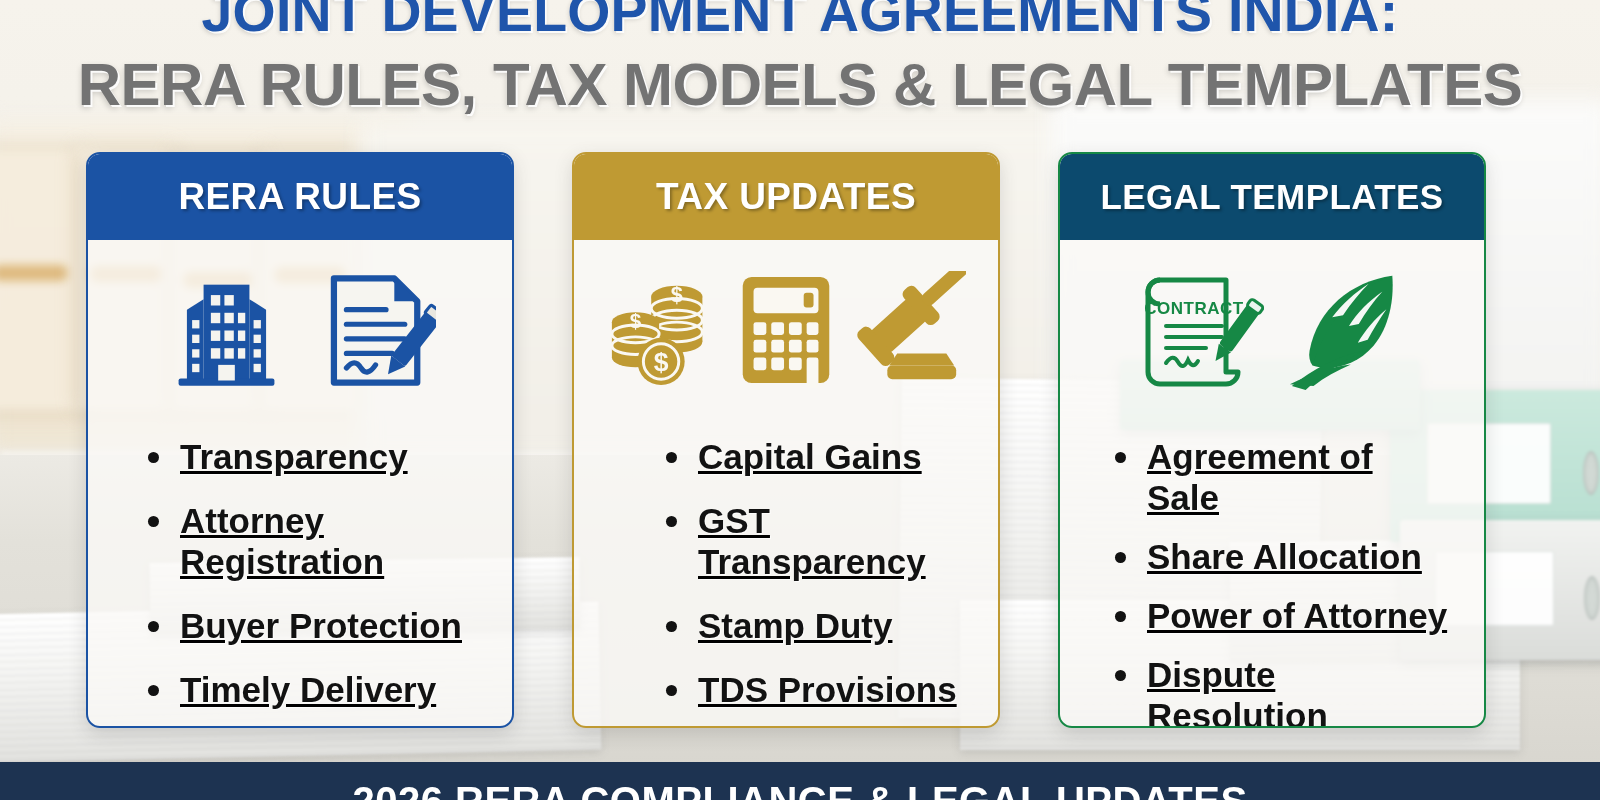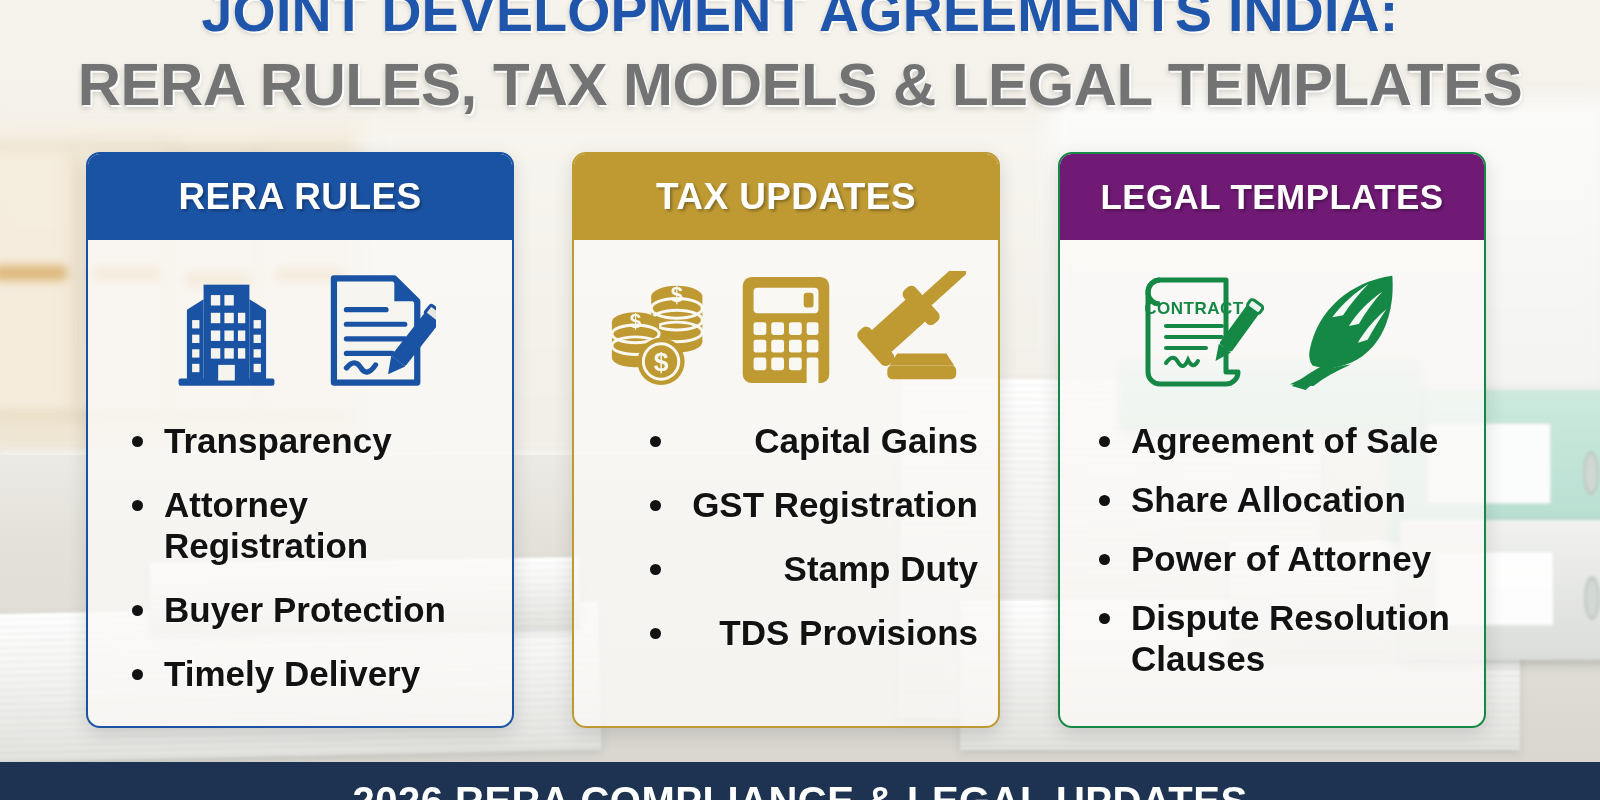--- a/index.html
+++ b/index.html
@@ -167,21 +167,21 @@
     height: 86px;
     flex: 0 0 86px;
     display: flex;
     align-items: center;
     justify-content: center;
     border-top-left-radius: 11px;
     border-top-right-radius: 11px;
   }
   .c1 .card-header { background: #1b53a4; }
   .c2 .card-header { background: #bf9a33; }
-  .c3 .card-header { background: #701a75; }
+  .c3 .card-header { background: #0c4a6e; }
 
   .card-header-text {
     color: #ffffff;
     font-weight: 700;
     font-size: 37px;
     letter-spacing: 0.4px;
     text-shadow: 2px 2px 3px rgba(0,0,0,0.30);
     white-space: nowrap;
   }
   .c3 .card-header-text { font-size: 35px; }
@@ -193,44 +193,45 @@
     align-items: center;
     justify-content: center;
     gap: 22px;
     padding-top: 8px;
   }
   .c2 .card-icons { gap: 10px; }
   .c3 .card-icons { gap: 18px; }
 
   .card-list {
     flex: 1 1 auto;
-    margin: 0;
+    margin: 16px;
     padding: 4px 20px 0 44px;
     list-style: none;
+    text-decoration: underline;
   }
   .card-list li {
     position: relative;
     font-size: 35px;
     font-weight: 700;
     color: #121212;
     line-height: 41px;
     margin-bottom: 23px;
     padding-left: 32px;
     text-shadow: 1px 1px 0 rgba(255,255,255,0.75);
   }
   .card-list li::before {
     content: "";
     position: absolute;
     left: 0;
     top: 16px;
     width: 11px; height: 11px;
     border-radius: 50%;
     background: #121212;
   }
-  .c2 .card-list { padding-left: 76px; text-align: right; }
+  .c2 .card-list { padding-left: 76px; }
   .c3 .card-list { padding-left: 39px; }
   .c3 .card-list li { margin-bottom: 18px; }
 
   
   .bottom-banner {
     position: absolute;
     left: 0; top: 762px;
     width: 1600px;
     height: 80px;
     background: #1d3351;
@@ -431,21 +432,21 @@
               <rect x="74" y="26" width="16" height="46" rx="6"></rect>
               <rect x="86" y="42" width="62" height="14" rx="6"></rect>
             </g>
             <rect x="40" y="96" width="70" height="14" rx="5"></rect>
             <path d="M50 84 h50 l8 12 H42 Z"></path>
           </svg>
         </span>
       </div>
       <ul class="card-list">
         <li>Capital Gains</li>
-        <li>GST Registration</li>
+        <li>GST Transparency</li>
         <li>Stamp Duty</li>
         <li>TDS Provisions</li>
       </ul>
     </div>
 
     <div class="card c3">
       <div class="card-header">
         <span class="card-header-text">LEGAL TEMPLATES</span>
       </div>
       <div class="card-icons">

